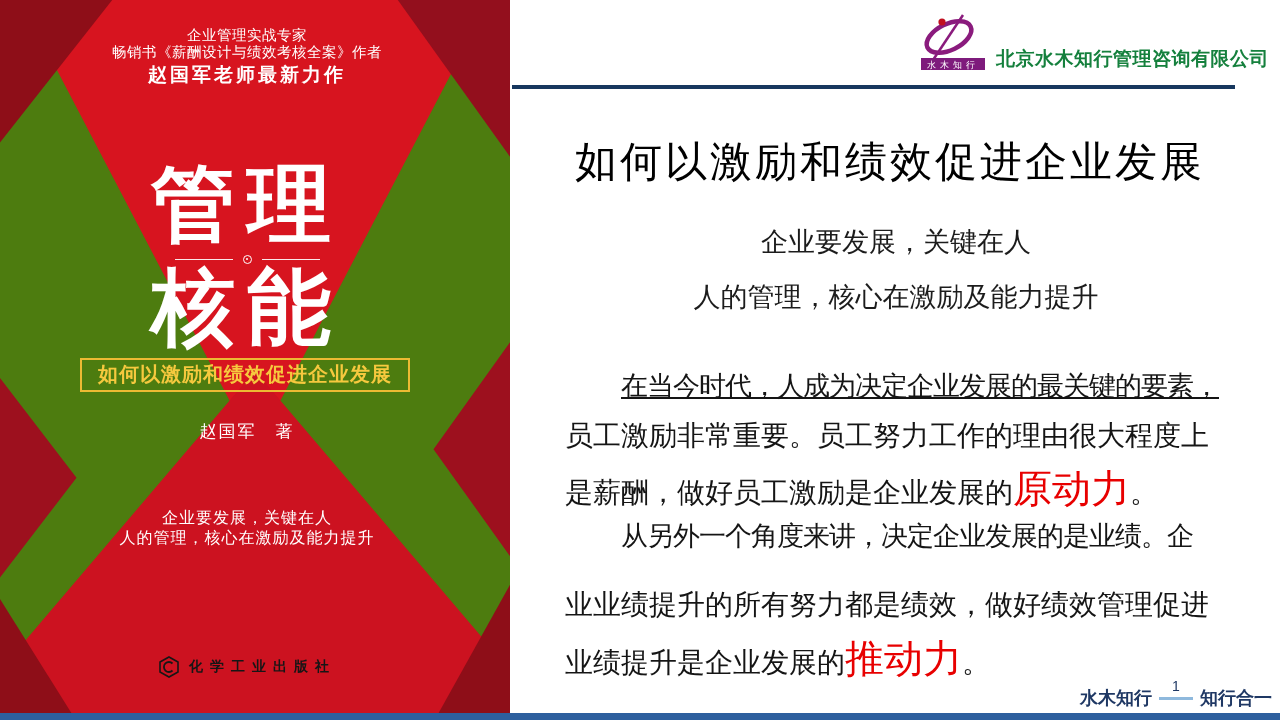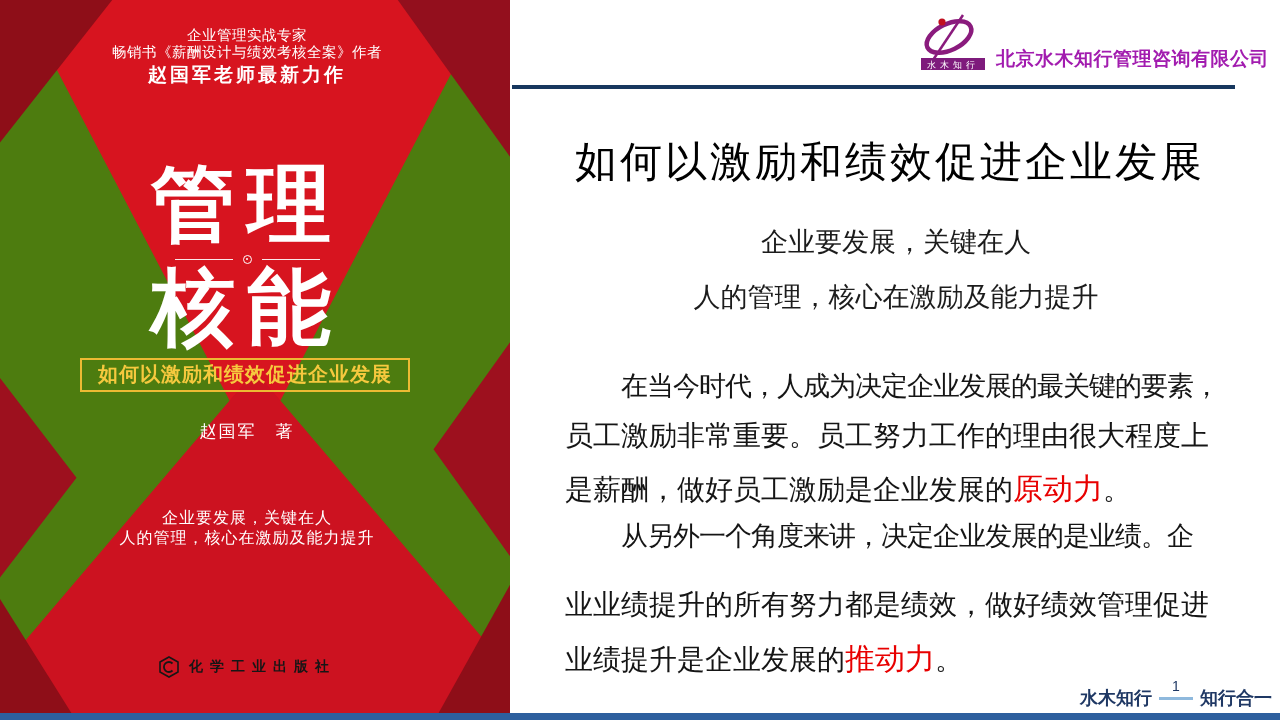--- a/index.html
+++ b/index.html
@@ -30,37 +30,37 @@
   .cv-divider .dc { width:9px; height:9px; border:1.5px solid #fff; border-radius:50%; position:relative; }
   .cv-divider .dc::after { content:""; position:absolute; inset:2.5px; background:#fff; border-radius:50%; }
   .ybox { position:absolute; left:80px; top:358px; width:330px; height:34px; border:2px solid #ecba33; color:#f6c93e; font-size:20px; font-weight:bold; line-height:29px; text-align:center; letter-spacing:1px; }
   .cv-author { top:420px; font-size:17px; letter-spacing:2px; }
   .cv-slogans { top:508px; font-size:16px; line-height:19.5px; letter-spacing:1px; }
   .publisher { position:absolute; left:0; top:656px; width:494px; display:flex; justify-content:center; align-items:center; gap:9px; color:#161616; }
   .publisher .pub-name { font-family:"Liberation Serif", serif; font-weight:bold; font-size:14px; letter-spacing:7px; }
 
   
   .logo-mark { position:absolute; left:916px; top:6px; width:74px; height:72px; }
-  .company { position:absolute; left:996px; top:46px; font-size:19px; font-weight:bold; color:#a21caf; letter-spacing:0.5px; white-space:nowrap; }
+  .company { position:absolute; left:996px; top:46px; font-size:19px; font-weight:bold; color:#15803d; letter-spacing:0.5px; white-space:nowrap; }
   .header-rule { position:absolute; left:512px; top:85px; width:723px; height:4px; background:#17375e; }
 
   
   .main-title { position:absolute; left:555px; top:134px; width:670px; text-align:center; font-size:42px; letter-spacing:3px; color:#000; white-space:nowrap; }
   .sub { position:absolute; left:512px; width:768px; text-align:center; font-size:27px; color:#1c1c1c; white-space:nowrap; }
   .sub1 { top:224px; }
   .sub2 { top:279px; }
   .bl { position:absolute; left:565px; width:660px; font-size:28px; color:#151515; white-space:nowrap; }
   .bl-indent { padding-left:56px; font-size:27px; letter-spacing:-1px; }
-  .bl1 { top:368px; }
+  .bl1 { top:368px;text-decoration:underline; }
   .bl2 { top:417px; }
   .bl3 { top:466px; line-height:46px; }
   .bl4 { top:518px; }
   .bl5 { top:586px; }
   .bl6 { top:636px; line-height:46px; }
-  .accent { font-size:30px; color:#e80000; }
+  .accent { font-size:39px; color:#e80000; }
 
   
   .footer { position:absolute; left:1080px; top:686px; display:flex; align-items:flex-start; gap:7px; color:#1f3864; font-weight:bold; font-size:18px; white-space:nowrap; }
   .pgnum { display:flex; flex-direction:column; align-items:center; margin-top:-7px; }
   .pgnum .num { font-size:14px; font-weight:normal; line-height:15px; color:#1f3864; }
   .pgnum .pgline { width:34px; height:3px; background:#8fb9dd; margin-top:3px; }
   .bottom-bar { position:absolute; left:0; top:713px; width:1280px; height:7px; background:#2e5f9e; }
 </style>
 </head>
 <body>

